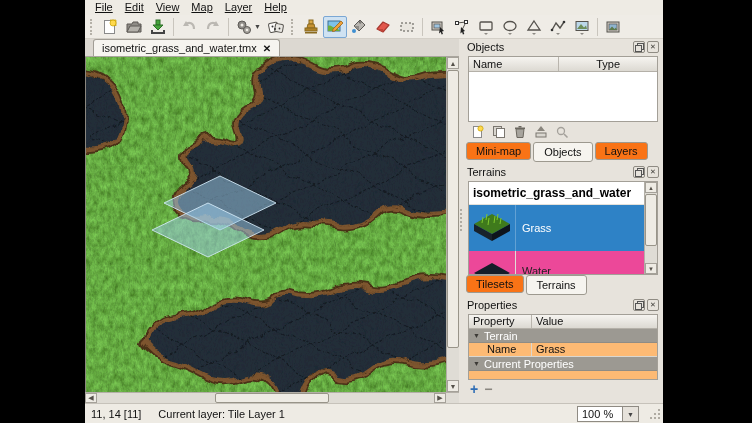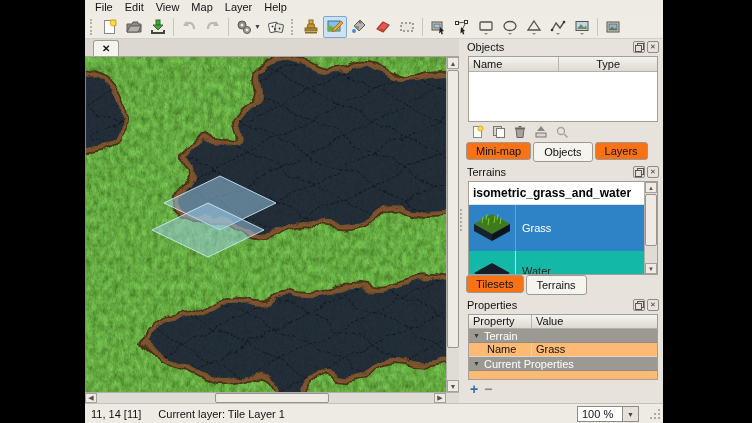--- a/index.html
+++ b/index.html
@@ -4,21 +4,21 @@
 <style>
   * { margin:0; padding:0; box-sizing:border-box; }
   html,body { width:100%; height:100%; }
   body { background:#000; font-family:"Liberation Sans", sans-serif; }
   #stage { position:relative; width:752px; height:423px; background:#000; overflow:hidden; }
   #window { position:absolute; left:85px; top:0; width:578px; height:423px;
             background:#eeebe4; display:flex; flex-direction:column; font-size:11px; color:#111; }
 
   
   .menubar { height:15px; display:flex; align-items:center; padding-left:4px; background:#eeebe4; }
-  .menu-item { padding:0 6px; cursor:default; line-height:15px; }
+  .menu-item { padding:0 6px; text-decoration:underline; cursor:default; line-height:15px; }
 
   
   .toolbar { height:24px; display:flex; align-items:center; padding:0 2px; background:#efece6;
              border-bottom:1px solid #d4d0c8; }
   .tb-handle { width:5px; height:16px; border-left:2px dotted #b5b1a8; margin:0 3px; }
   .tb-sep { width:1px; height:18px; background:#c9c5bd; margin:0 3px; }
   .tb-btn { width:24px; height:22px; display:flex; align-items:center; justify-content:center;
             border:1px solid transparent; border-radius:2px; }
   .tb-btn.wide { width:32px; }
   .tb-btn.active { background:#cfe2f2; border-color:#7aa7d4; }
@@ -70,21 +70,21 @@
   .obj-table .c1 { width:48%; } .obj-table .c2 { flex:1; border-right:none;text-align:center; }
 
   .obj-btnrow { display:flex; gap:3px; padding:2px 6px; height:20px; align-items:center; }
   .mini-btn { width:18px; height:16px; display:flex; align-items:center; justify-content:center; }
   .mini-btn.disabled { opacity:.45; }
 
   .dock-tabs { height:22px; display:flex; align-items:flex-start; padding-left:3px; gap:2px; }
   .dock-tab { border:1px solid #9d998f; border-radius:3px 3px 3px 3px; padding:2px 9px; background:#f97316; line-height:12px; }
   .dock-tab.active { background:#f6f4ef; padding:3px 10px; }
 
-  .terr-list { margin:1px 5px 0 5px; border:1px solid #a39f97; background:#14b8a6; height:94px;
+  .terr-list { margin:1px 5px 0 5px; border:1px solid #a39f97; background:#ec4899; height:94px;
                position:relative; overflow:hidden; }
   .terr-inner { position:absolute; left:0; top:0; right:13px; bottom:0; overflow:hidden; }
   .terr-header { height:23px; display:flex; align-items:center; padding:0 4px; font-weight:bold; font-size:12px;
                  border-bottom:1px solid #e4e1da; background:#fff; color:#000; }
   .terr-row { display:flex; align-items:center; height:46px; }
   .terr-row.selected { background:#2e82c6; color:#fff; }
   .terr-thumb { width:46px; display:flex; align-items:center; justify-content:center; }
   .terr-div { width:1px; align-self:stretch; background:rgba(255,255,255,.25); }
   .terr-label { padding-left:6px; }
   .terr-row.clip { height:26px; align-items:flex-start; color:#222; }
@@ -292,20 +292,21 @@
             <polygon points="5,12 8,8.5 10.5,11 12,9.5 13,12" fill="#5d7a4c"></polygon>
           </svg>
         </span>
     </div>
 
     <div class="content">
 
       <div class="editor-col">
         <div class="doctabbar">
           <span class="doctab">
+            <span>isometric_grass_and_water.tmx</span>
             <span class="doctab-close">✕</span>
           </span>
         </div>
 
         <div class="canvas-row">
           <div class="map-wrap">
             <svg width="360" height="335" viewBox="0 0 360 335">
               <defs>
                 <filter id="fGrass" x="0" y="0" width="100%" height="100%">
                   <feTurbulence type="fractalNoise" baseFrequency="0.18 0.12" numOctaves="4" seed="5"></feTurbulence>

